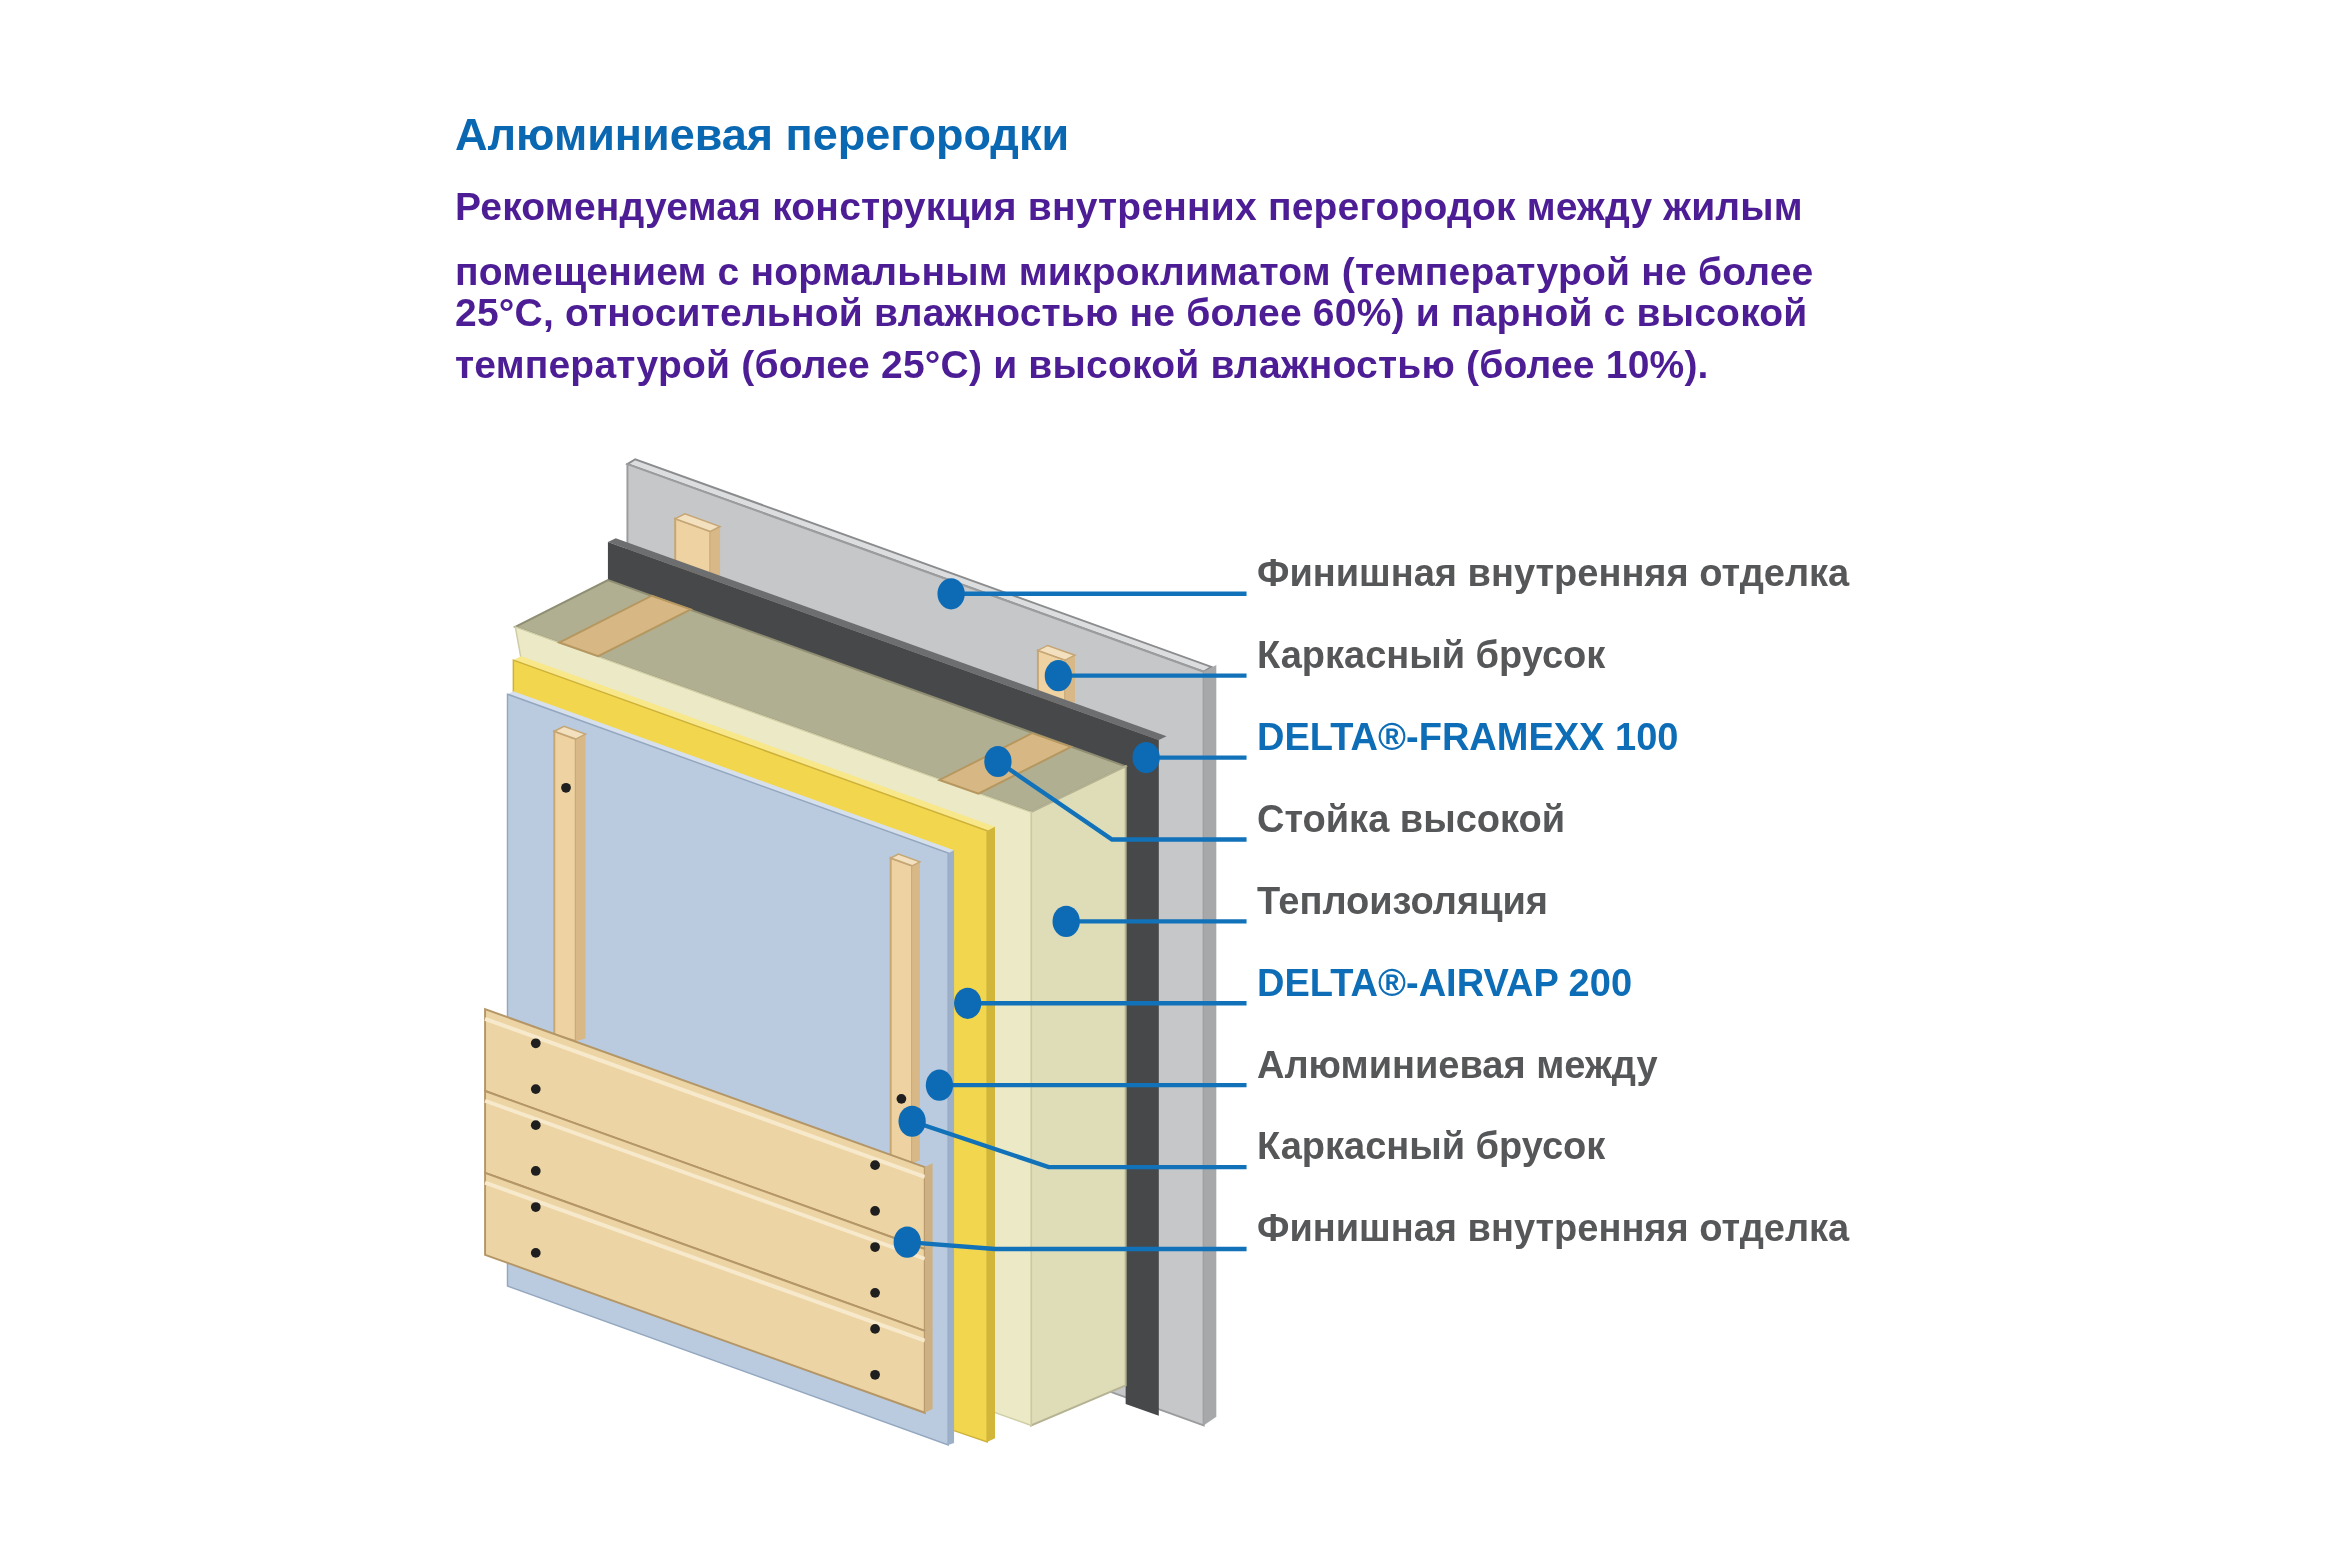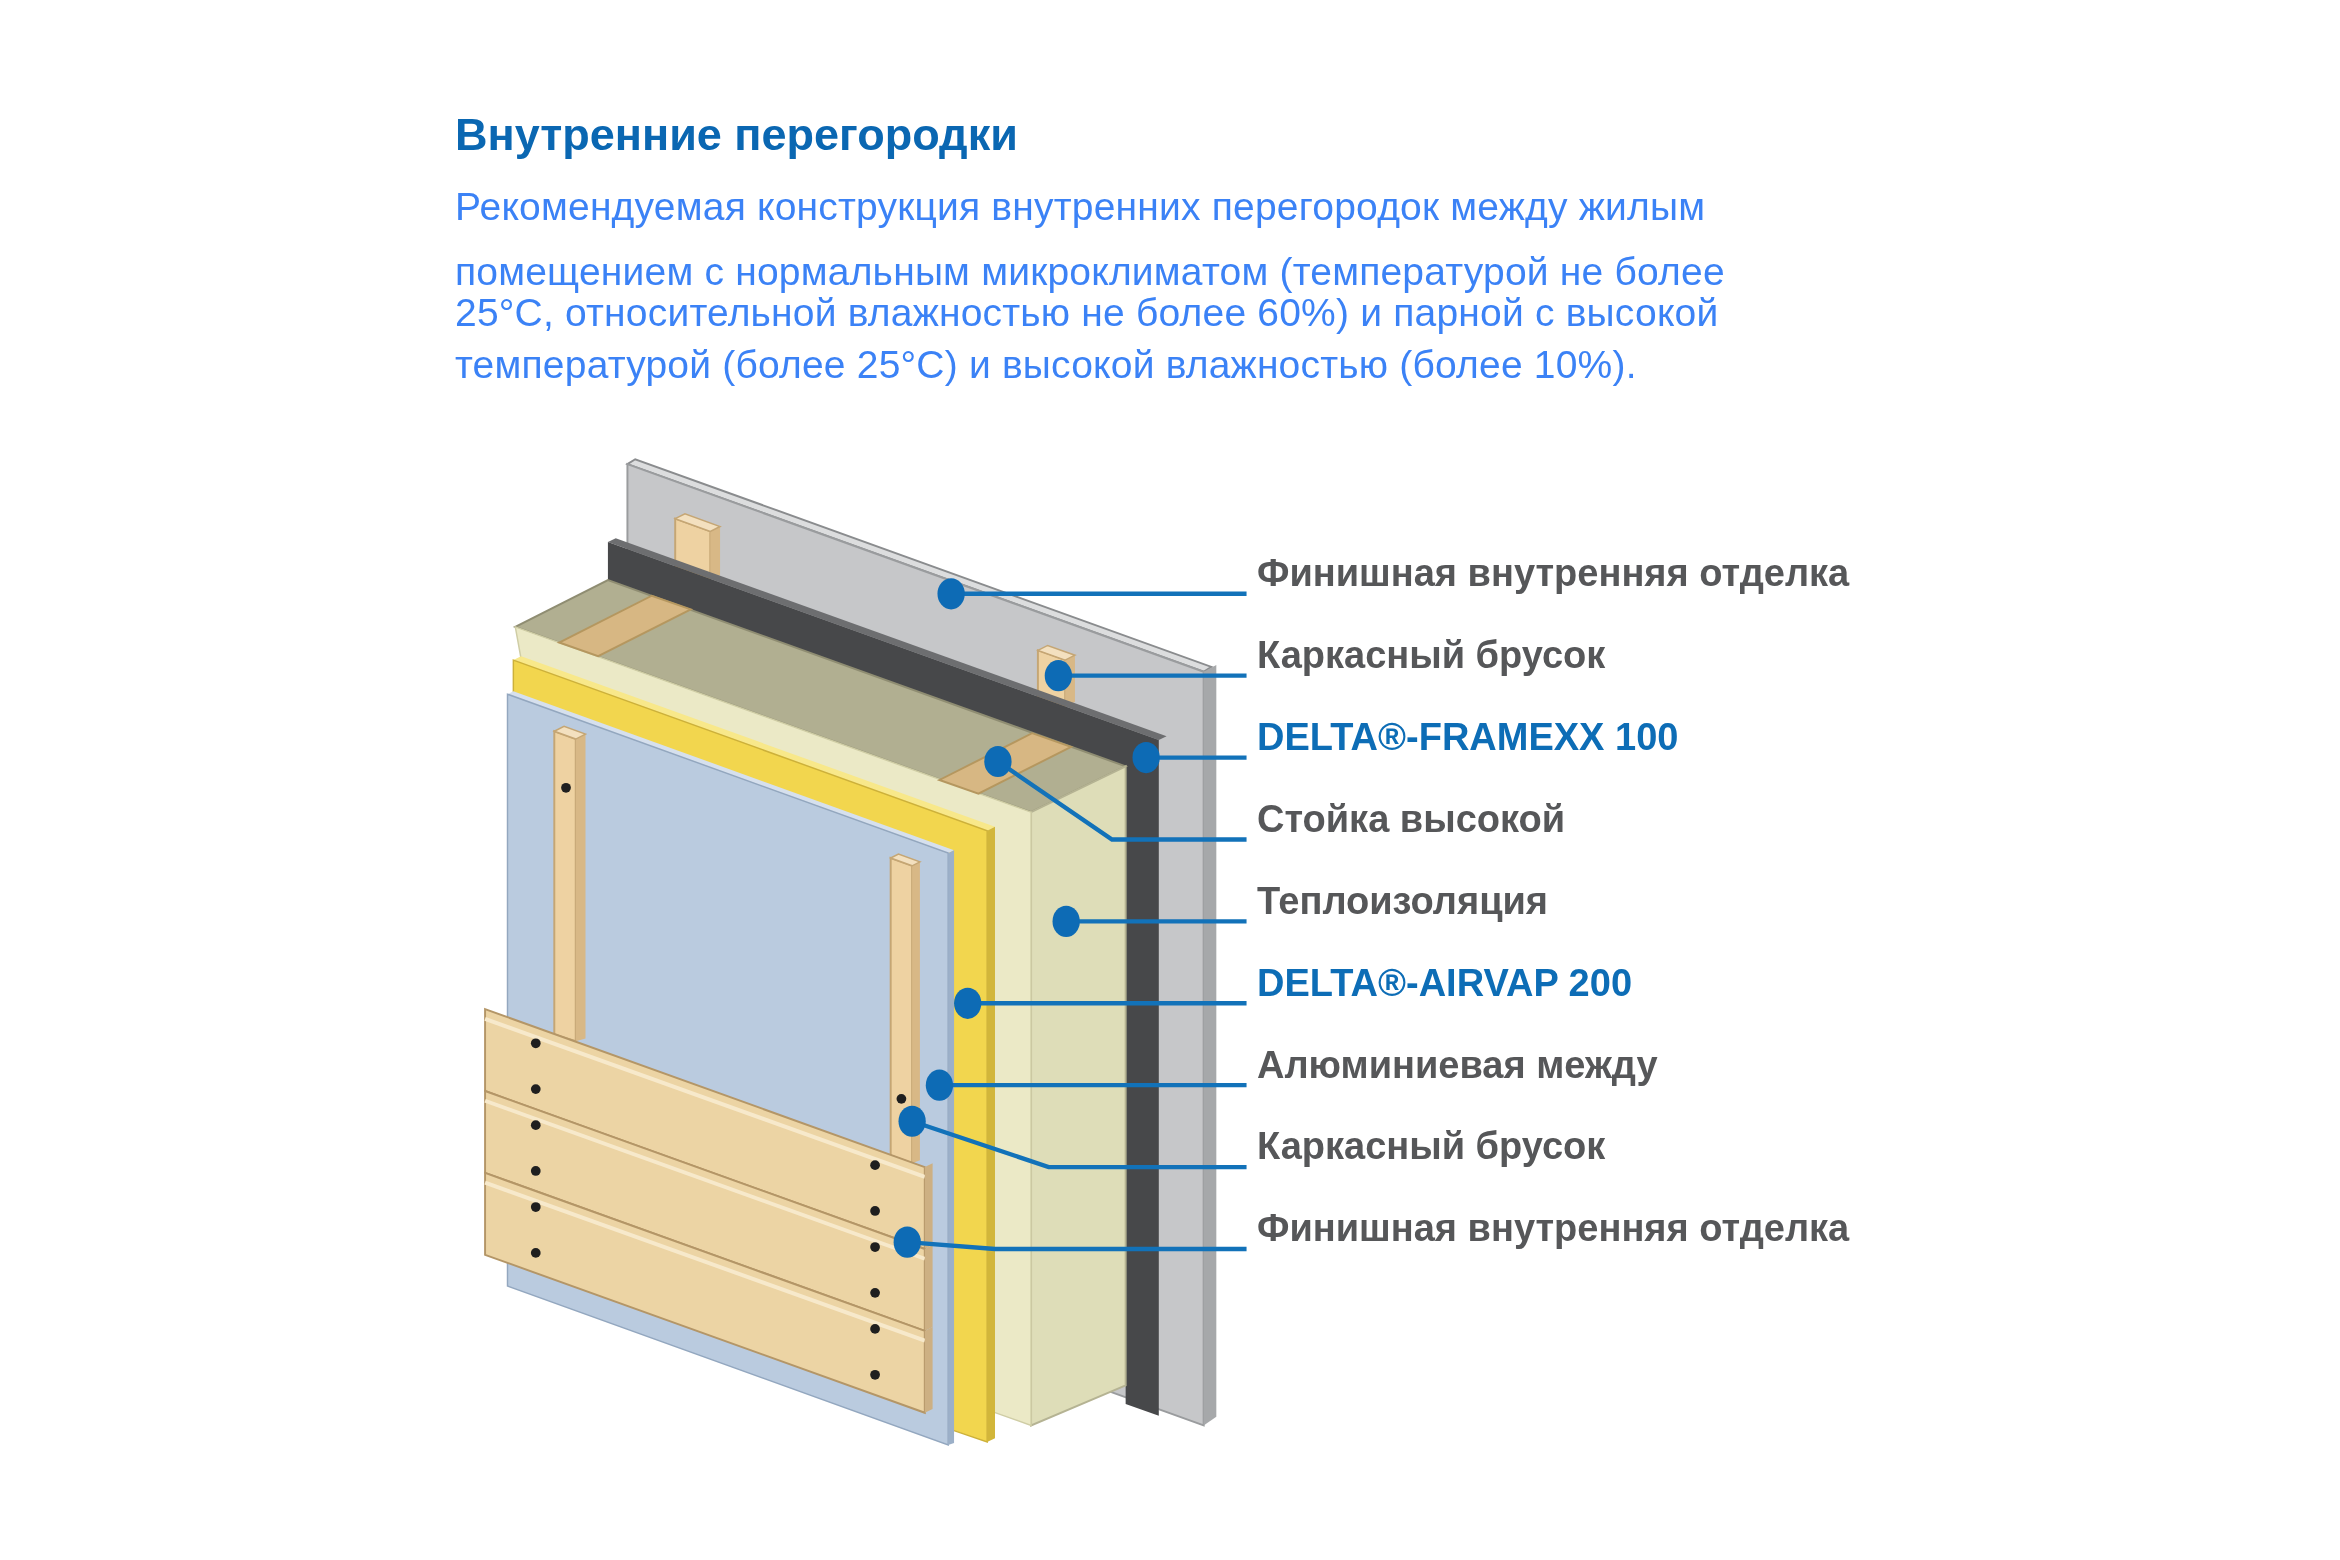--- a/index.html
+++ b/index.html
@@ -7,35 +7,35 @@
     width:2341px;height:1560px;position:relative;overflow:hidden;
     background:#ffffff;
     font-family:"Liberation Sans", sans-serif;
   }
   .page-title{
     position:absolute;left:455px;top:109px;
     font-size:45px;font-weight:700;color:#0a67b2;white-space:nowrap;
   }
   .desc-line{
     position:absolute;left:455px;
-    font-size:39px;color:#3b82f6;white-space:nowrap;letter-spacing:0.2px;
+    font-size:39px;color:#4c1d95;white-space:nowrap;letter-spacing:0.2px;font-weight:bold;
   }
   .callout-label{
     position:absolute;left:1257px;
     font-size:38px;color:#565759;white-space:nowrap;font-weight:bold;
   }
   .callout-label.brand{
     font-weight:700;color:#0d6db6;text-align:right;
   }
   #diagram-svg{position:absolute;left:0;top:0;}
 </style>
 </head>
 <body>
 
-<div class="page-title">Внутренние перегородки</div>
+<div class="page-title">Алюминиевая перегородки</div>
 
 <div class="desc-line" style="top:185px">Рекомендуемая конструкция внутренних перегородок между жилым</div>
 <div class="desc-line" style="top:250px">помещением с нормальным микроклиматом (температурой не более</div>
 <div class="desc-line" style="top:291px">25°С, относительной влажностью не более 60%) и парной с высокой</div>
 <div class="desc-line" style="top:343px">температурой (более 25°С) и высокой влажностью (более 10%).</div>
 
 <div class="callout-label" style="top:552px">Финишная внутренняя отделка</div>
 <div class="callout-label" style="top:634px">Каркасный брусок</div>
 <div class="callout-label brand" style="top:716px">DELTA®-FRAMEXX 100</div>
 <div class="callout-label" style="top:798px">Стойка высокой</div>

